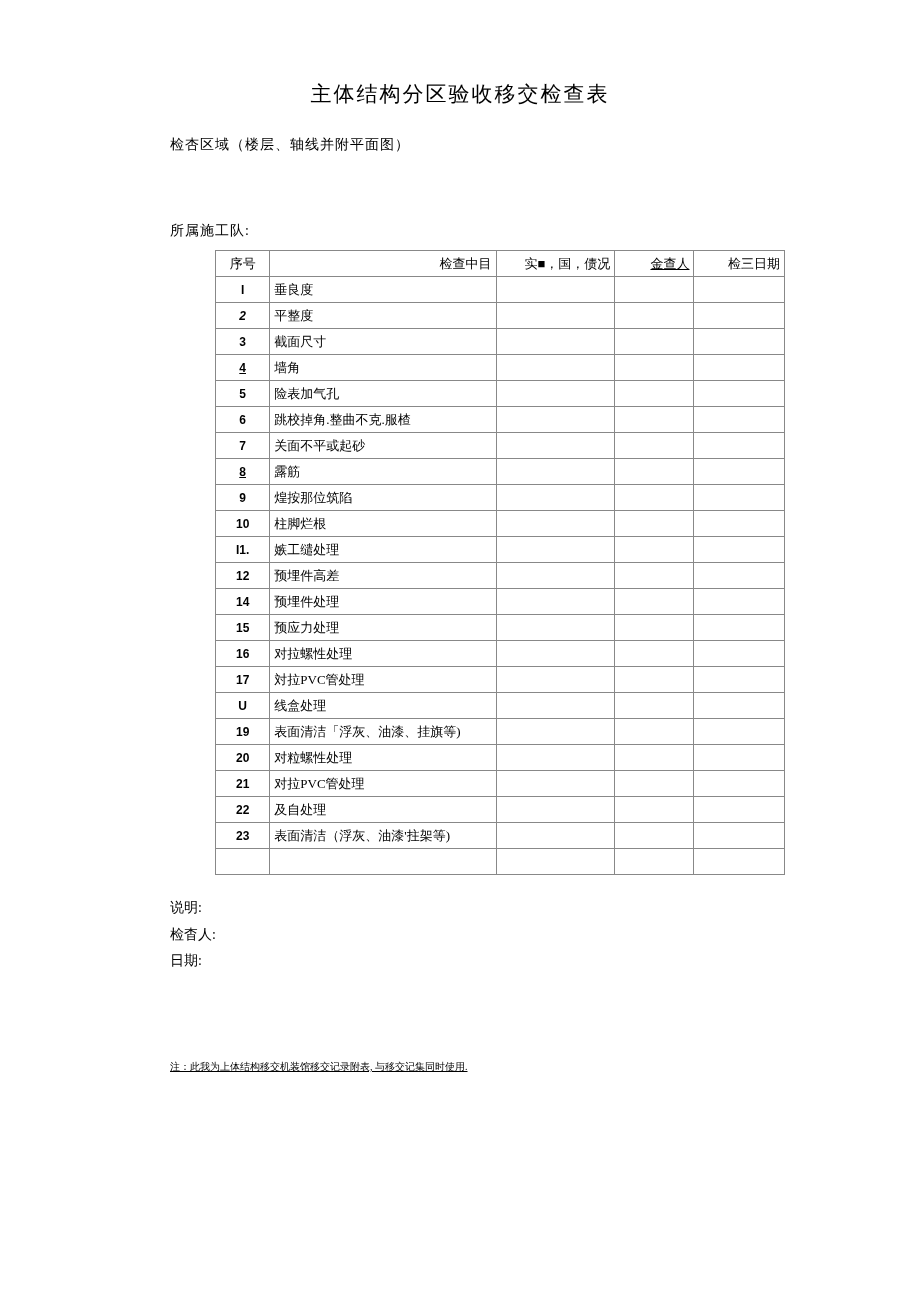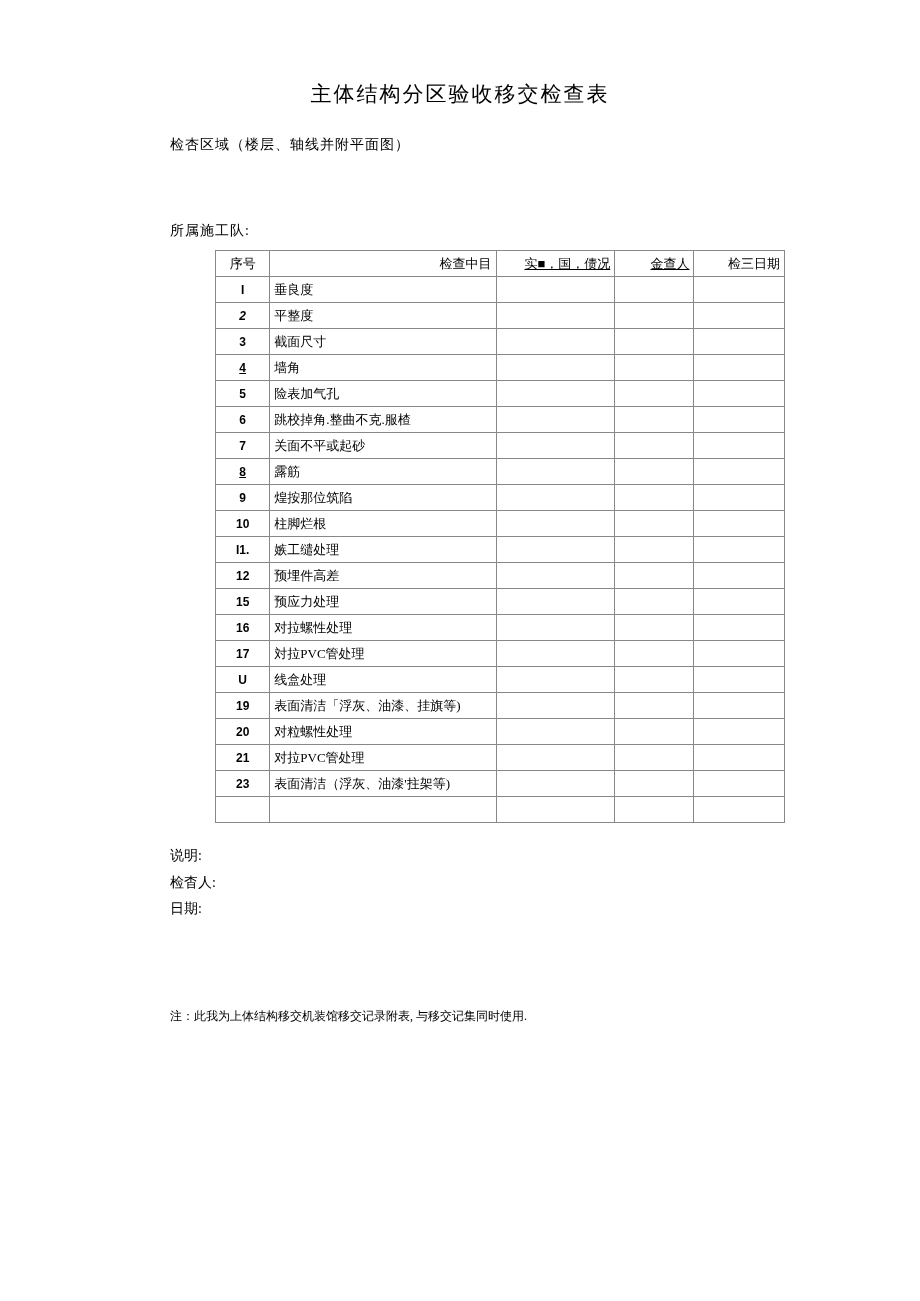--- a/index.html
+++ b/index.html
@@ -47,41 +47,42 @@
       font-weight: normal;
       height: 26px;
       font-size: 13px;
       vertical-align: middle;
     }
     th {
       text-align: right;
     }
     .col-seq { width: 48px; text-align: center; }
     .col-item { width: 200px; }
-    .col-status { width: 105px; text-decoration: underline; }
+    .col-status { width: 105px; }
     .col-person { width: 70px; }
     .col-date { width: 80px; }
     td.col-seq {
       text-align: center;
       font-family: Arial, sans-serif;
       font-size: 12px;
       font-weight: bold;
     }
     .underlined {
       text-decoration: underline;
     }
     .footer-section {
       padding-left: 110px;
       margin-top: 20px;
       line-height: 1.9;
     }
     .note-section {
       padding-left: 110px;
       margin-top: 85px;
-      font-size: 12px;
+      font-size: 10px;
+      text-decoration: underline;
     }
   </style>
 </head>
 <body>
 
 <h1 class="page-title">主体结构分区验收移交检查表</h1>
 
 <div class="subheading">检杏区域（楼层、轴线并附平面图）</div>
 
 <div class="spacer-medium"></div>
@@ -178,20 +179,27 @@
           <td class="col-date"></td>
         </tr>
         <tr>
           <td class="col-seq">12</td>
           <td class="col-item">预埋件高差</td>
           <td class="col-status"></td>
           <td class="col-person"></td>
           <td class="col-date"></td>
         </tr>
         <tr>
+          <td class="col-seq">14</td>
+          <td class="col-item">预埋件处理</td>
+          <td class="col-status"></td>
+          <td class="col-person"></td>
+          <td class="col-date"></td>
+        </tr>
+        <tr>
           <td class="col-seq">15</td>
           <td class="col-item">预应力处理</td>
           <td class="col-status"></td>
           <td class="col-person"></td>
           <td class="col-date"></td>
         </tr>
         <tr>
           <td class="col-seq">16</td>
           <td class="col-item">对拉螺性处理</td>
           <td class="col-status"></td>
@@ -222,20 +230,27 @@
         <tr>
           <td class="col-seq">20</td>
           <td class="col-item">对粒螺性处理</td>
           <td class="col-status"></td>
           <td class="col-person"></td>
           <td class="col-date"></td>
         </tr>
         <tr>
           <td class="col-seq">21</td>
           <td class="col-item">对拉PVC管处理</td>
+          <td class="col-status"></td>
+          <td class="col-person"></td>
+          <td class="col-date"></td>
+        </tr>
+        <tr>
+          <td class="col-seq">22</td>
+          <td class="col-item">及自处理</td>
           <td class="col-status"></td>
           <td class="col-person"></td>
           <td class="col-date"></td>
         </tr>
         <tr>
           <td class="col-seq">23</td>
           <td class="col-item">表面清洁（浮灰、油漆'拄架等)</td>
           <td class="col-status"></td>
           <td class="col-person"></td>
           <td class="col-date"></td>

